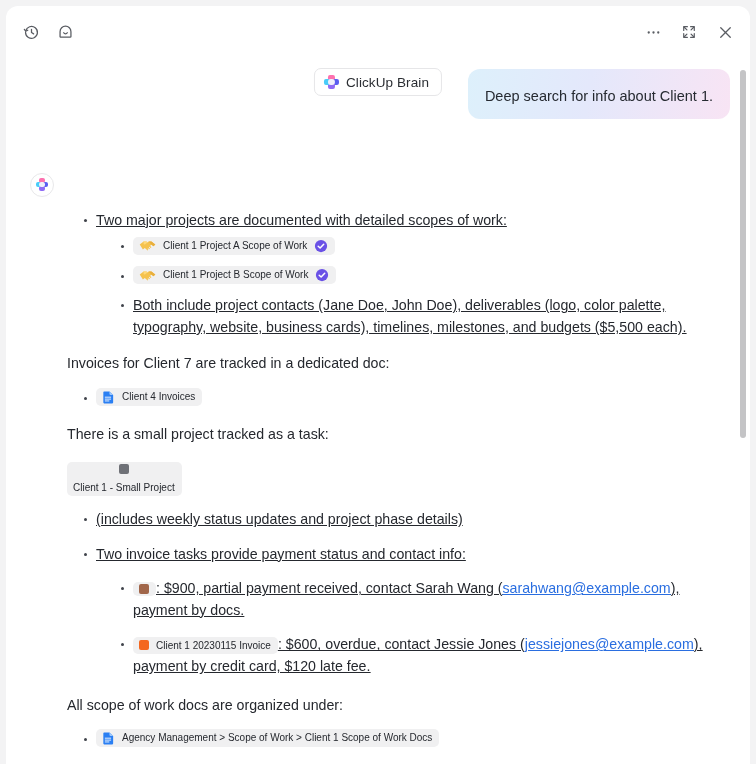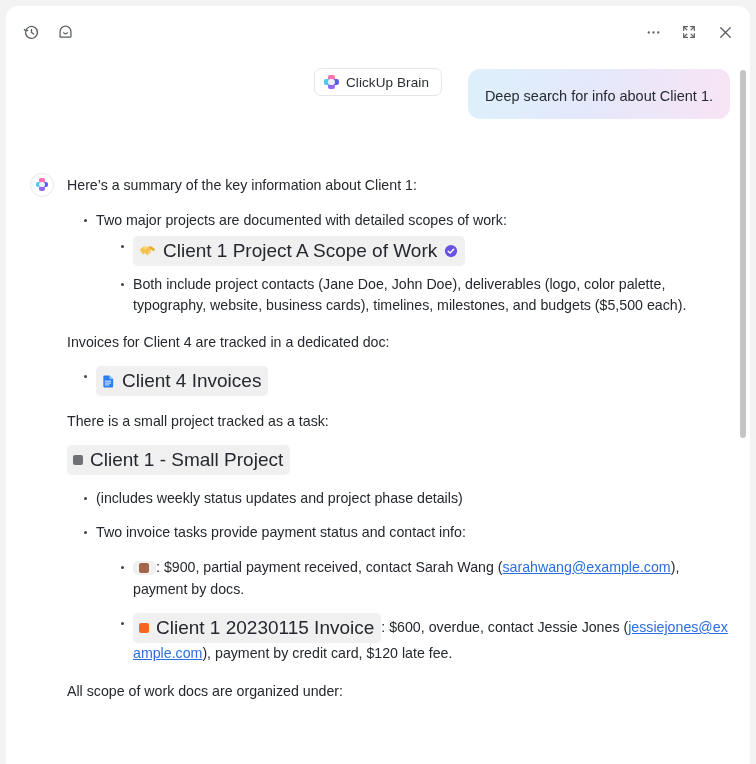--- a/index.html
+++ b/index.html
@@ -122,20 +122,21 @@
 
   ul.lvl1 { list-style: none; margin: 13px 0 0 0; padding: 0 0 0 17px; }
   ul.lvl2 { list-style: none; margin: 5px 0 0 0; padding: 0 0 0 25px; }
   ul.lvl1 > li, ul.lvl2 > li {
     position: relative;
     font-size: 14.2px;
     color: #25282e;
     line-height: 1.52;
     margin-top: 8px;
     padding-left: 12px;
+    text-decoration: underline;
   }
   ul.lvl1 > li:first-child, ul.lvl2 > li:first-child { margin-top: 0; }
   ul.lvl1 > li::before, ul.lvl2 > li::before {
     content: "";
     position: absolute;
     left: 0; top: 9px;
     width: 3px; height: 3px;
     border-radius: 50%;
     background: #40444b;
   }
@@ -146,22 +147,22 @@
     display: inline-flex;
     align-items: center;
     gap: 7px;
     background: #f0f0f1;
     border-radius: 5px;
     padding: 2px 7px 2px 6px;
     vertical-align: -1px;
     cursor: pointer;
     line-height: 1.35;
   }
-  .chip-label { font-size: 19px; color: #25282e; white-space: nowrap; }
-  .chip.block { margin: 0; }
+  .chip-label { font-size: 10px; color: #25282e; white-space: nowrap; }
+  .chip.block { margin: 0; flex-direction: column; }
 
   .sq { width: 10px; height: 10px; border-radius: 2px; flex: 0 0 10px; display:block; }
   .sq.gray  { background: #6f7177; }
   .sq.brown { background: #a1664a; }
   .sq.orange{ background: #f4671f; }
 
   .docicon { width: 13px; height: 14px; flex: 0 0 13px; display: block; }
   .handshake { width: 17px; height: 13px; flex: 0 0 17px; display:block; }
 
   .verified { width: 14px; height: 14px; flex: 0 0 14px; display: block; }
@@ -257,21 +258,20 @@
         <div class="a-head">
           <div class="avatar">
             <span class="brain">
               <i></i>
                 <i></i>
                 <i></i>
                 <i></i>
                 <i></i>
             </span>
           </div>
-          <div class="msg">Here’s a summary of the key information about Client 1:</div>
         </div>
 
         <div class="a-body">
 
           <ul class="lvl1">
             <li>
               <span>Two major projects are documented with detailed scopes of work:</span>
 
               <ul class="lvl2">
                 <li class="tight">
@@ -281,28 +281,42 @@
                       <path d="M6.5 3.2h4L12 4.6l-3.2 2.6c-.7.6-1.7.5-2.3-.2L6.5 3.2Z" fill="#ffd978"></path>
                       <path d="M13.5 3.2h4L23 7.5l-2.6 2.4-2.6-2-4.3-4.7Z" fill="#e8ae3c"></path>
                     </svg>
                     <span class="chip-label">Client 1 Project A Scope of Work</span>
                     <svg class="verified" viewBox="0 0 16 16">
                       <circle cx="8" cy="8" r="7" fill="#6a51e6"></circle>
                       <path d="M4.8 8.2 7 10.3l4.1-4.3" fill="none" stroke="#fff" stroke-width="1.7" stroke-linecap="round" stroke-linejoin="round"></path>
                     </svg>
                   </span>
                 </li>
+                <li class="tight">
+                  <span class="chip">
+                    <svg class="handshake" viewBox="0 0 24 18">
+                      <path d="M1 7.5 6.5 3.2h4L12 4.6l1.5-1.4h4L23 7.5l-2.6 2.4-2.6-2-2.2 1.6 1.9 1.8-1.1 1.1-1.6-1.5-.9.8 1.6 1.6-1.1 1.1-1.5-1.4-.9.8 1.3 1.3-1.1 1.1-4-3.6-2.7 2L1 7.5Z" fill="#f5c24d"></path>
+                      <path d="M6.5 3.2h4L12 4.6l-3.2 2.6c-.7.6-1.7.5-2.3-.2L6.5 3.2Z" fill="#ffd978"></path>
+                      <path d="M13.5 3.2h4L23 7.5l-2.6 2.4-2.6-2-4.3-4.7Z" fill="#e8ae3c"></path>
+                    </svg>
+                    <span class="chip-label">Client 1 Project B Scope of Work</span>
+                    <svg class="verified" viewBox="0 0 16 16">
+                      <circle cx="8" cy="8" r="7" fill="#6a51e6"></circle>
+                      <path d="M4.8 8.2 7 10.3l4.1-4.3" fill="none" stroke="#fff" stroke-width="1.7" stroke-linecap="round" stroke-linejoin="round"></path>
+                    </svg>
+                  </span>
+                </li>
                 <li>
                   <span>Both include project contacts (Jane Doe, John Doe), deliverables (logo, color palette, typography, website, business cards), timelines, milestones, and budgets ($5,500 each).</span>
                 </li>
               </ul>
             </li>
           </ul>
 
-          <div class="para">Invoices for Client 4 are tracked in a dedicated doc:</div>
+          <div class="para">Invoices for Client 7 are tracked in a dedicated doc:</div>
 
           <ul class="lvl1">
             <li>
               <span class="chip">
                 <svg class="docicon" viewBox="0 0 14 16">
                   <path d="M2 1.6h6.1L12.3 5.6v8.8a.9.9 0 0 1-.9.9H2a.9.9 0 0 1-.9-.9V2.5A.9.9 0 0 1 2 1.6Z" fill="#2a7ff3"></path>
                   <path d="M8.1 1.6 12.3 5.6H9a.9.9 0 0 1-.9-.9V1.6Z" fill="#9ec8fb"></path>
                   <path d="M3.3 8.2h6.2M3.3 10.4h6.2M3.3 12.5h4.2" stroke="#fff" stroke-width="1" stroke-linecap="round"></path>
                 </svg>
                 <span class="chip-label">Client 4 Invoices</span>
@@ -337,20 +351,32 @@
                     <span class="sq orange"></span>
                     <span class="chip-label">Client 1 20230115 Invoice</span>
                   </span><span>: $600, overdue, contact Jessie Jones (</span><a class="lnk">jessiejones@example.com</a><span>), payment by credit card, $120 late fee.</span>
                 </li>
               </ul>
             </li>
           </ul>
 
           <div class="para" style="margin-top:17px">All scope of work docs are organized under:</div>
 
+          <ul class="lvl1">
+            <li>
+              <span class="chip">
+                <svg class="docicon" viewBox="0 0 14 16">
+                  <path d="M2 1.6h6.1L12.3 5.6v8.8a.9.9 0 0 1-.9.9H2a.9.9 0 0 1-.9-.9V2.5A.9.9 0 0 1 2 1.6Z" fill="#2a7ff3"></path>
+                  <path d="M8.1 1.6 12.3 5.6H9a.9.9 0 0 1-.9-.9V1.6Z" fill="#9ec8fb"></path>
+                  <path d="M3.3 8.2h6.2M3.3 10.4h6.2M3.3 12.5h4.2" stroke="#fff" stroke-width="1" stroke-linecap="round"></path>
+                </svg>
+                <span class="chip-label">Agency Management &gt; Scope of Work &gt; Client 1 Scope of Work Docs</span>
+              </span>
+            </li>
+          </ul>
 
         </div>
       </div>
     </div>
 
     <div class="sbar-track">
       <div class="sbar-thumb"></div>
     </div>
   </div>
 </div>

